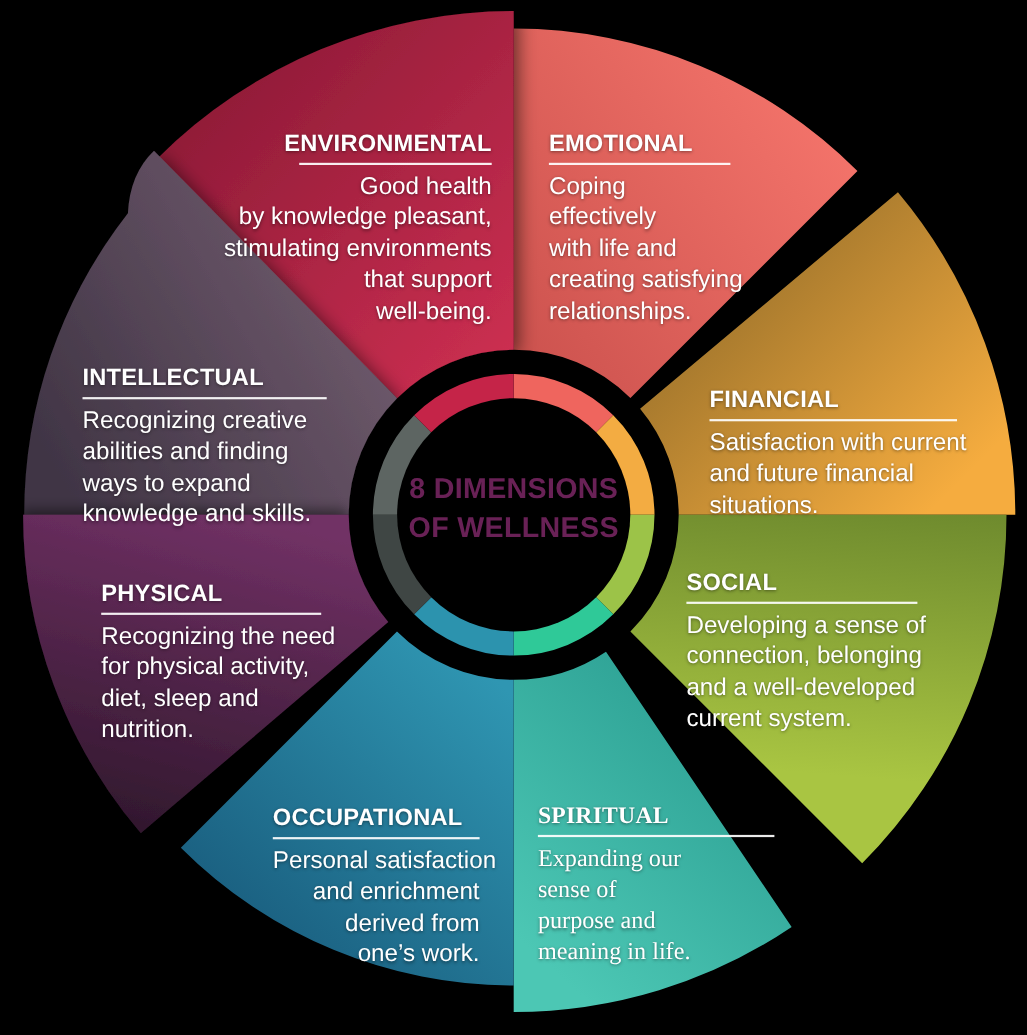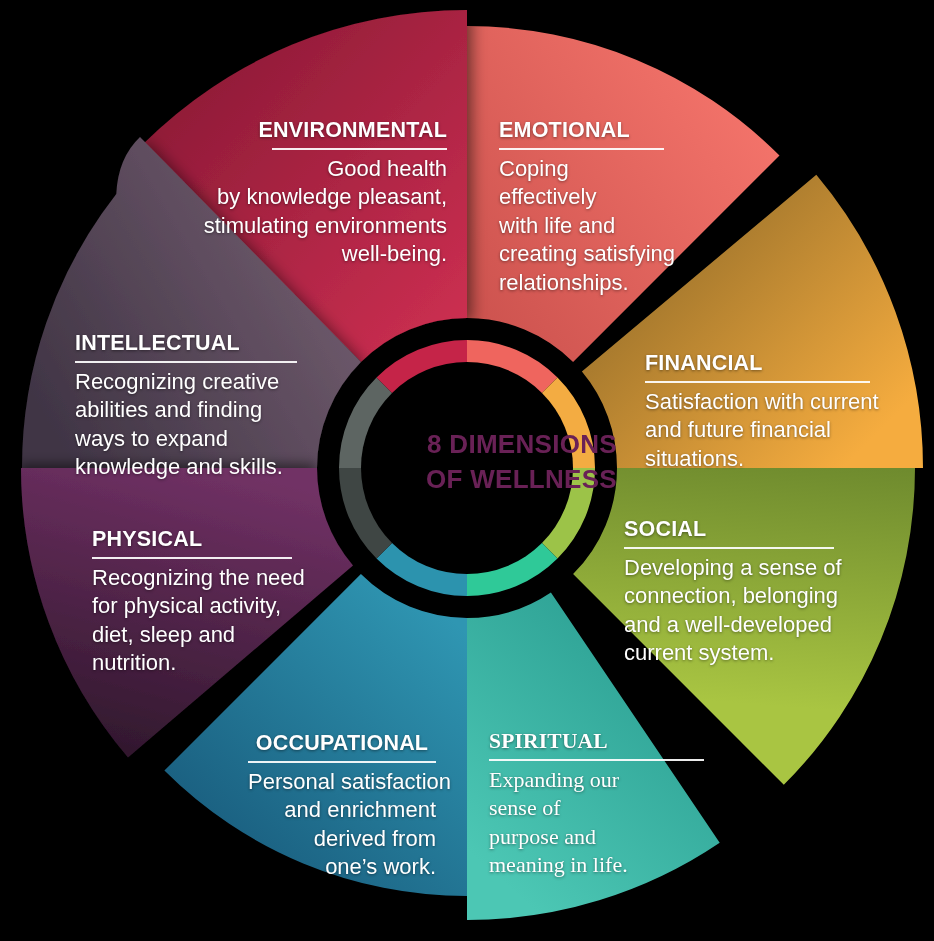--- a/index.html
+++ b/index.html
@@ -36,21 +36,21 @@
   .s-environmental .rule{width:175px;margin-left:auto;}
   .s-emotional{left:499px;top:84px;width:185px;}
   .s-emotional .rule{width:165px;}
   .s-financial{left:645px;top:317px;width:290px;}
   .s-financial .rule{width:225px;}
   .s-social{left:624px;top:483px;width:235px;}
   .s-social .rule{width:210px;}
   .s-spiritual{left:489px;top:695px;width:225px;font-family:Liberation Serif, serif;}
   .s-spiritual .rule{width:215px;}
   .s-occupational{left:248px;top:697px;width:188px;text-align:right;}
-  .s-occupational .hd{text-align:center;}
+  .s-occupational .hd{text-align:left;}
   .s-occupational .rule{width:188px;}
   .s-physical{left:92px;top:493px;width:215px;}
   .s-physical .rule{width:200px;}
   .s-intellectual{left:75px;top:297px;width:230px;}
   .s-intellectual .rule{width:222px;}
   #center-title{
     position:absolute;
     left:317px;top:427px;width:300px;
     text-align:center;
     font-weight:bold;
@@ -122,21 +122,21 @@
     <path d="M595,468 A128,128 0 0 1 557.5,558.5 L541.2,542.2 A105,105 0 0 0 572,468 Z" fill="#9CC348"></path>
     <path d="M557.5,558.5 A128,128 0 0 1 467,596 L467,573 A105,105 0 0 0 541.2,542.2 Z" fill="#2FC998"></path>
     <path d="M467,596 A128,128 0 0 1 376.5,558.5 L392.8,542.2 A105,105 0 0 0 467,573 Z" fill="#2C93AE"></path>
     <path d="M376.5,558.5 A128,128 0 0 1 339,468 L362,468 A105,105 0 0 0 392.8,542.2 Z" fill="#3F4644"></path>
     <path d="M339,468 A128,128 0 0 1 376.5,377.5 L392.8,393.8 A105,105 0 0 0 362,468 Z" fill="#5D6562"></path>
     <path d="M376.5,377.5 A128,128 0 0 1 467,340 L467,363 A105,105 0 0 0 392.8,393.8 Z" fill="#C52448"></path>
 
     <circle cx="467" cy="468" r="106" fill="#000000"></circle>
   </svg>
 
-  <div id="center-title" style="color: rgb(105, 33, 86); text-align: right;">
+  <div id="center-title" style="color: rgb(105, 33, 86);">
     <div>8 DIMENSIONS</div>
     <div>OF WELLNESS</div>
   </div>
 
   <div class="txt s-emotional">
     <span class="hd">EMOTIONAL</span>
     <div class="rule"></div>
     <div class="ln">Coping</div>
     <div class="ln">effectively</div>
     <div class="ln">with life and</div>
@@ -196,16 +196,17 @@
     <div class="ln">ways to expand</div>
     <div class="ln">knowledge and skills.</div>
   </div>
 
   <div class="txt s-environmental">
     <span class="hd">ENVIRONMENTAL</span>
     <div class="rule"></div>
     <div class="ln">Good health</div>
     <div class="ln">by knowledge pleasant,</div>
     <div class="ln">stimulating environments</div>
+    <div class="ln">that support</div>
     <div class="ln">well-being.</div>
   </div>
 
 </div>
 
 </body></html>

